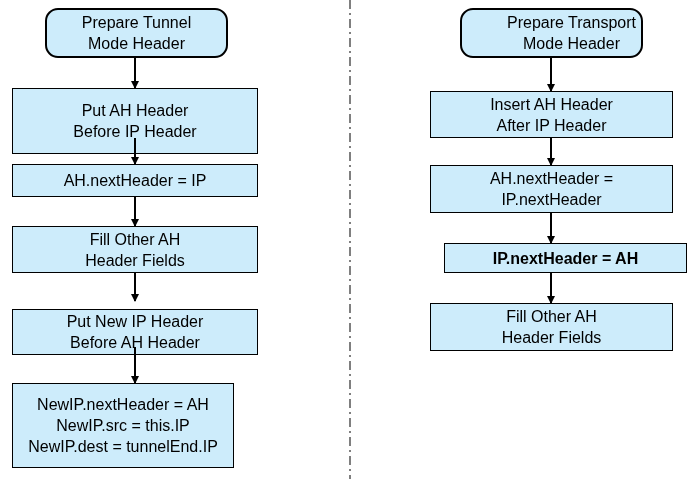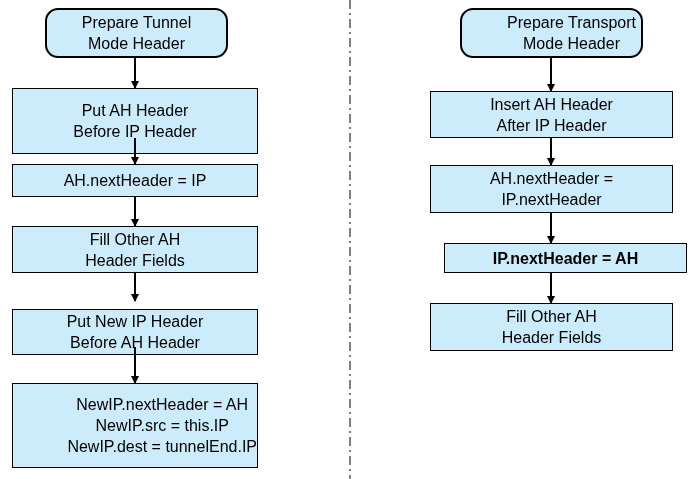--- a/index.html
+++ b/index.html
@@ -100,21 +100,21 @@
 Header Fields</div>
   </div>
   <div class="arrow" style="left:134px;top:273px;height:28px;"></div>
 
   <div class="node" style="left:12px;top:301px;width:246px;height:46px;margin-top:8px;">
     <div class="node-text">Put New IP Header
 Before AH Header</div>
   </div>
   <div class="arrow" style="left:134px;top:347px;height:36px;"></div>
 
-  <div class="node" style="left:12px;top:383px;width:246px;height:85px;justify-content:flex-end;">
+  <div class="node" style="left:12px;top:383px;width:222px;height:85px;">
     <div class="node-text">NewIP.nextHeader = AH
 NewIP.src = this.IP
 NewIP.dest = tunnelEnd.IP</div>
   </div>
 
   <div class="node rounded" style="left:460px;top:8px;width:183px;height:50px;padding-left:40px;">
     <div class="node-text">Prepare Transport
 Mode Header</div>
   </div>
   <div class="arrow" style="left:550px;top:58px;height:33px;"></div>

